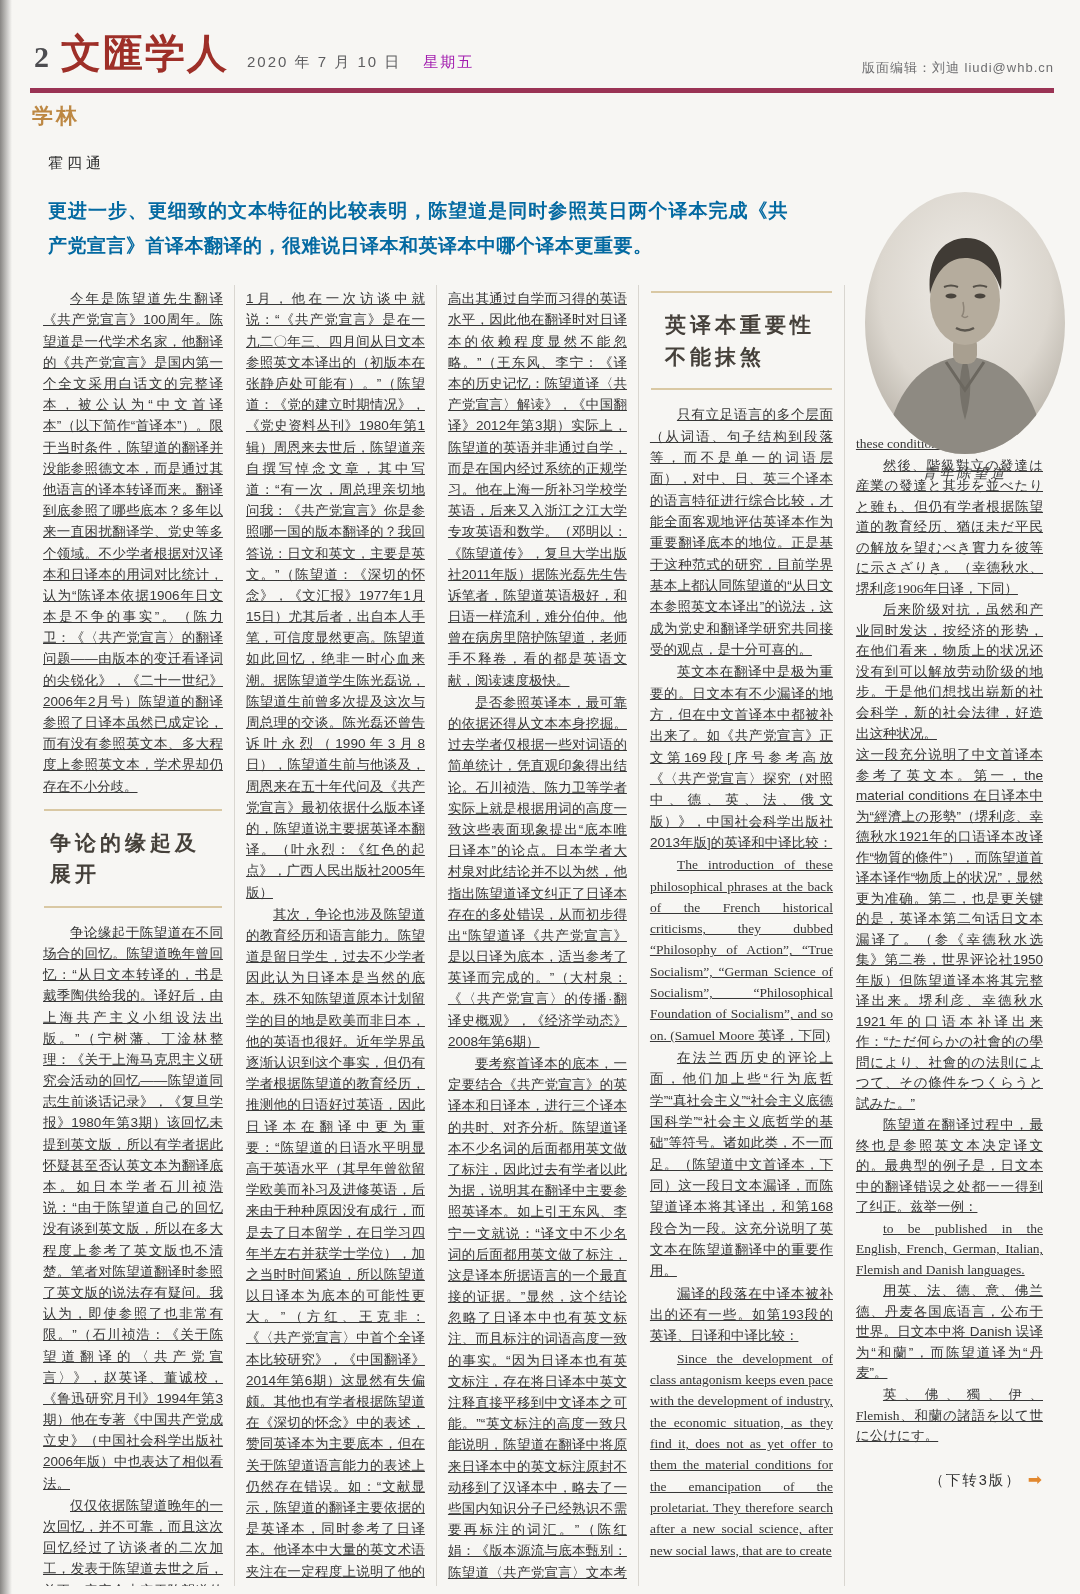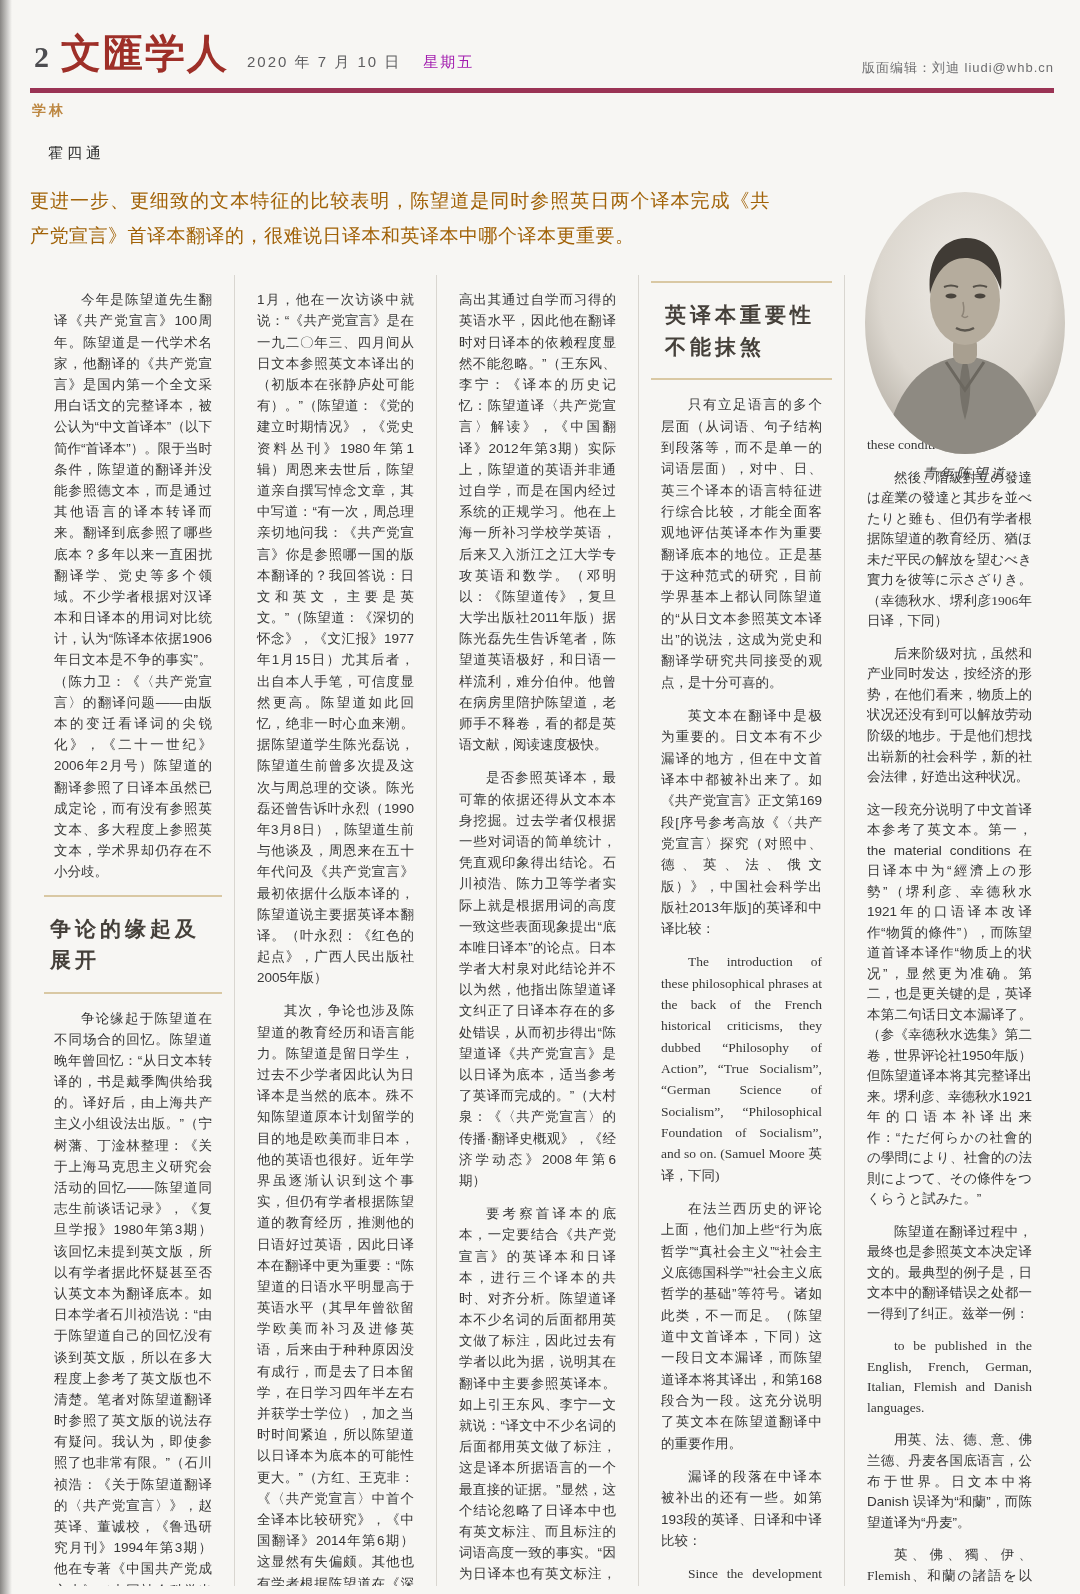--- a/index.html
+++ b/index.html
@@ -19,43 +19,43 @@
   .masthead{ display:flex; justify-content:space-between; align-items:flex-end;
     padding:26px 26px 0 34px; }
   .mast-left{ display:flex; align-items:baseline; gap:12px; }
   .pagenum{ font-size:30px; font-weight:bold; color:#4d4d50;
     font-family:"Liberation Serif","DejaVu Serif",serif; }
   .brand{ font-size:40px; font-weight:900; color:#9e2f28; letter-spacing:2px; }
   .mast-date{ font-size:15px; color:#5d5d5f; letter-spacing:2px; margin-left:6px; }
   .mast-week{ font-size:15px; color:#a21caf; letter-spacing:2px; margin-left:10px;margin-top:12px; }
   .editor{ font-size:13px; color:#6e6e70; letter-spacing:1px; padding-bottom:4px; }
   .rule{ height:5px; background:#9a3354; margin:7px 26px 0 30px; }
-  .section-label{ margin:9px 0 0 32px; font-size:14px; font-weight:bold;
+  .section-label{ margin:9px 0 0 32px; font-size:21px; font-weight:bold;
     color:#bd8843; letter-spacing:3px; }
   
   .headline{ margin:16px 40px 0 44px; font-size:52px; font-weight:900;
     color:#171717; letter-spacing:1px; line-height:1.15; }
   .author{ margin:24px 0 0 48px; font-size:15px; color:#2c2c2c; letter-spacing:4px; }
-  .lead{ margin:20px 0 0 30px; width:740px; font-size:19px; line-height:1.85;
-    color:#a16207; text-align:justify; letter-spacing:.5px; }
+  .lead{ margin:20px 0 0 48px; width:740px; font-size:19px; line-height:1.85;
+    color:#0369a1; text-align:justify; letter-spacing:.5px;font-weight:bold; }
   
   .portrait{ position:absolute; left:862px; top:190px; width:206px;
     text-align:center; z-index:2; }
   .portrait svg{ display:block; }
   .portrait figcaption{ margin-top:9px; font-size:14px; color:#3b3b3b;
     letter-spacing:3px; font-family:"Liberation Serif","DejaVu Serif",serif;
     font-style:italic; }
   
   .columns{ flex:1; display:grid; grid-template-columns:1fr 1fr 1fr 1.02fr 1.04fr;
     margin:22px 26px 8px 32px; overflow:hidden; }
   .col{ padding:2px 10px 0 10px; overflow:hidden; }
   .col + .col{ border-left:1px solid #d9d6d0; }
   .col-5{ padding-top:148px; }
   .para{ font-size:13.5px; line-height:1.57; color:#373737; text-align:justify;
-    text-indent:2em; margin:12px; }
+    text-indent:2em; margin:1px;text-decoration:underline; }
   .col-4 .para, .col-5 .para{ font-size:13.5px; line-height:1.58; }
   .col-5 .para{ line-height:1.52; }
   .para.no-indent{ text-indent:0; }
   .para.en{ font-family:"Liberation Serif","DejaVu Serif",serif; }
   .para.jp{ font-family:"Liberation Serif","DejaVu Serif",serif; }
   .col-heading{ border-top:2px solid #d9c8a3; border-bottom:2px solid #d9c8a3;
     margin:12px 2px 14px 2px; padding:16px 6px; font-size:21px; font-weight:bold;
     color:#45403a; letter-spacing:4px; text-align:left; line-height:1.5; }
   .col-4 .col-heading{ text-align:left; margin-top:4px; padding-left:14px; }
   .continuation{ margin-top:22px; text-align:right; font-size:14.5px;

